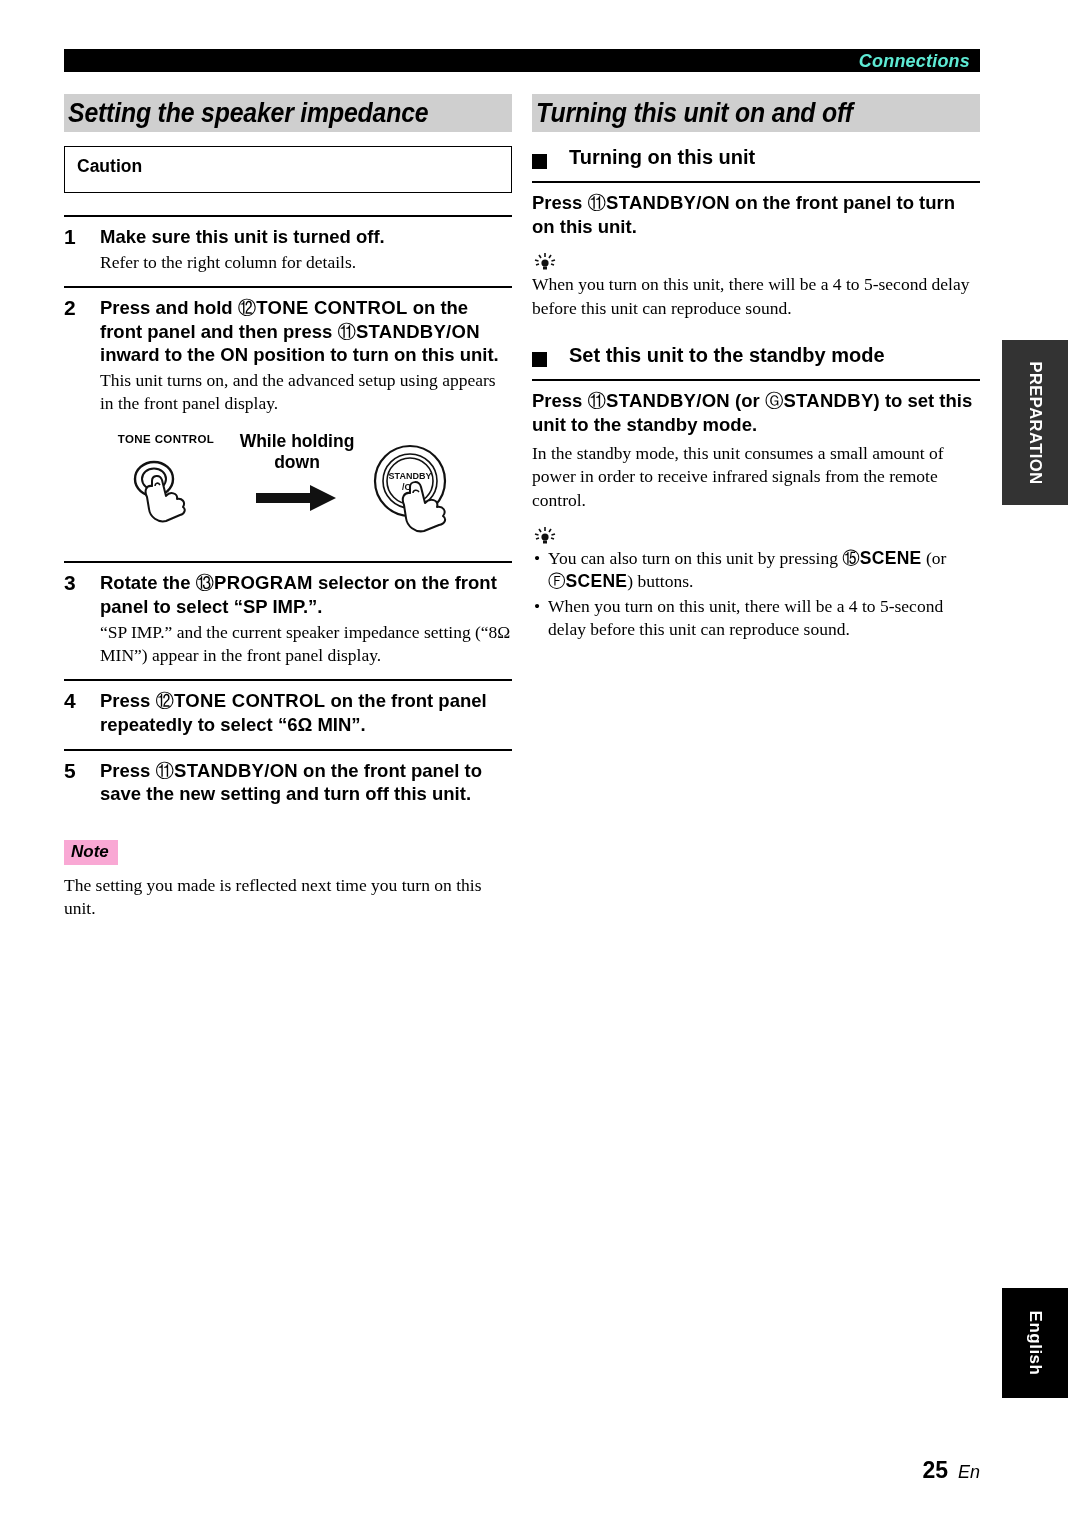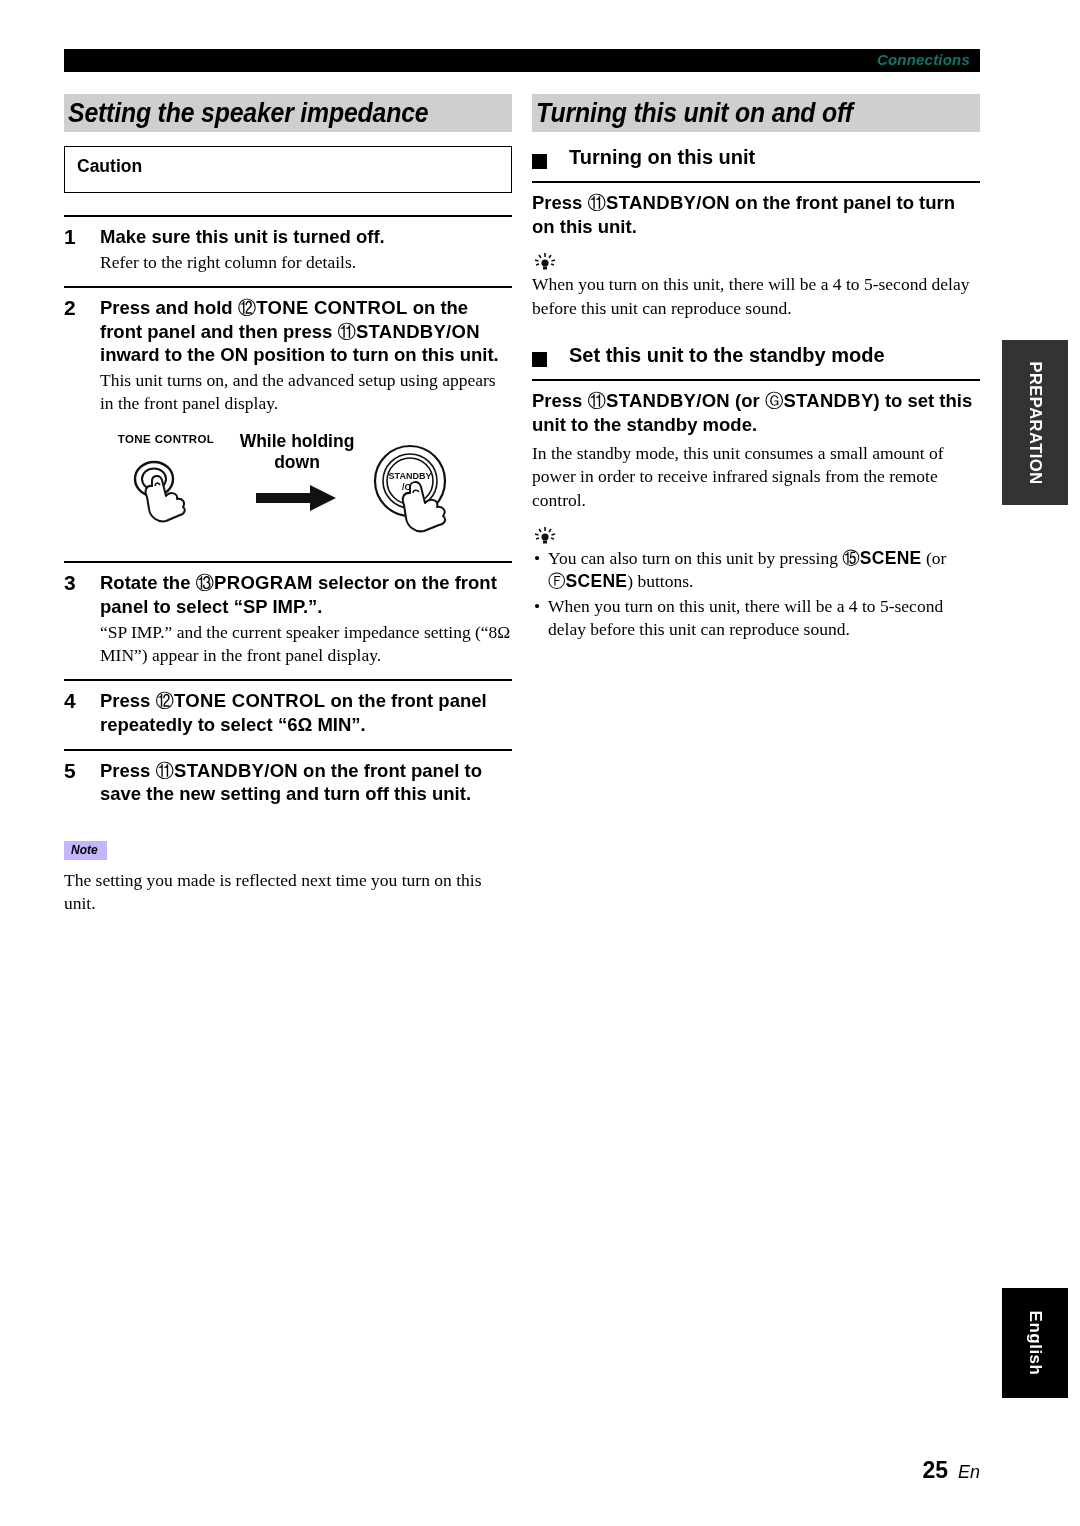--- a/index.html
+++ b/index.html
@@ -22,25 +22,25 @@
     left: 64px;
     top: 49px;
     width: 916px;
     height: 23px;
     background: #000;
   }
   #running-head .rh-label {
     position: absolute;
     right: 10px;
     top: 2px;
-    color: #0f766e;
+    color: #5eead4;
     font-family: "Liberation Sans", sans-serif;
     font-style: italic;
     font-weight: bold;
-    font-size: 15px;
+    font-size: 18px;
     letter-spacing: .2px;
   }
 
   
   #col-left {
     position: absolute;
     left: 64px;
     top: 94px;
     width: 448px;
   }
@@ -135,25 +135,25 @@
     position: absolute;
     font-family: "Liberation Sans", sans-serif;
     font-weight: bold;
     text-align: center;
   }
 
   
   .note-wrap { margin-top: 22px; }
   .note-tag {
     display: inline-block;
-    background: #c4b5fd;
+    background: #f9a8d4;
     font-family: "Liberation Sans", sans-serif;
     font-weight: bold;
     font-style: italic;
-    font-size: 12px;
+    font-size: 17px;
     padding: 2px 9px 3px 7px;
   }
   .note-text {
     font-family: "Liberation Serif", serif;
     font-size: 17.5px;
     line-height: 1.33;
     margin-top: 9px;
   }
 
   

